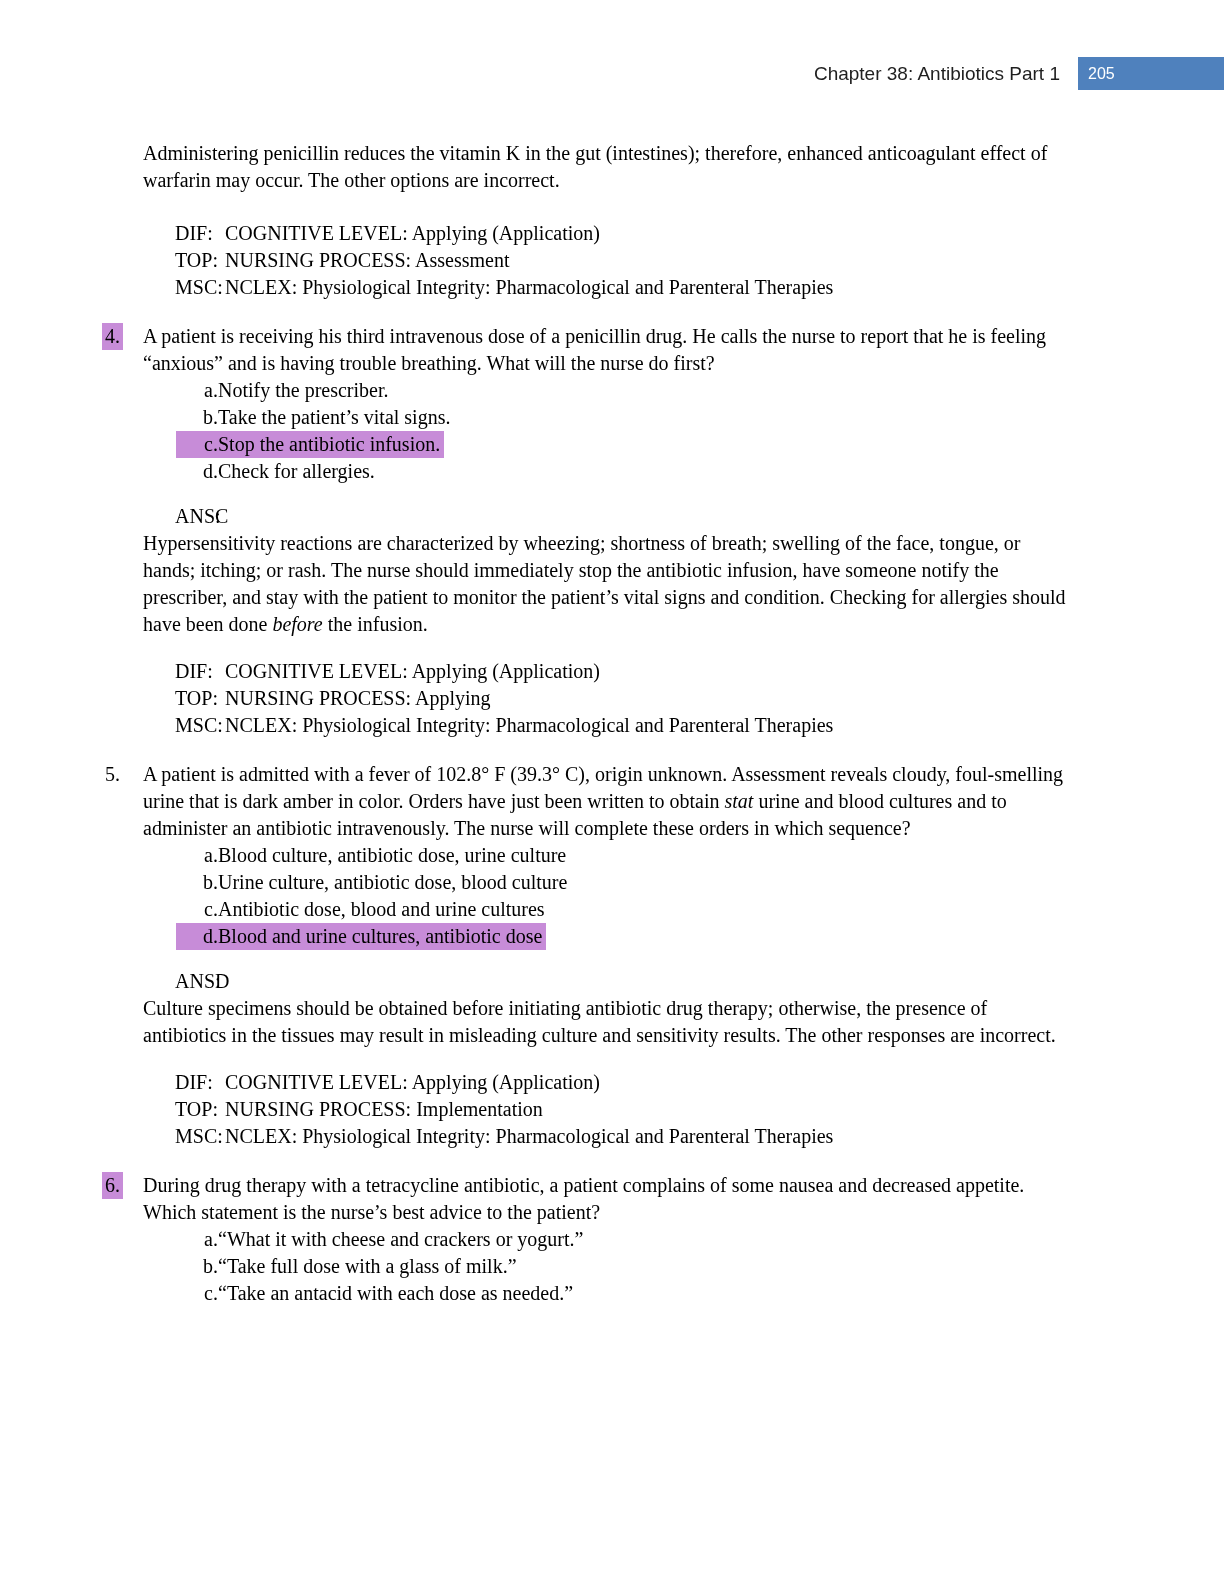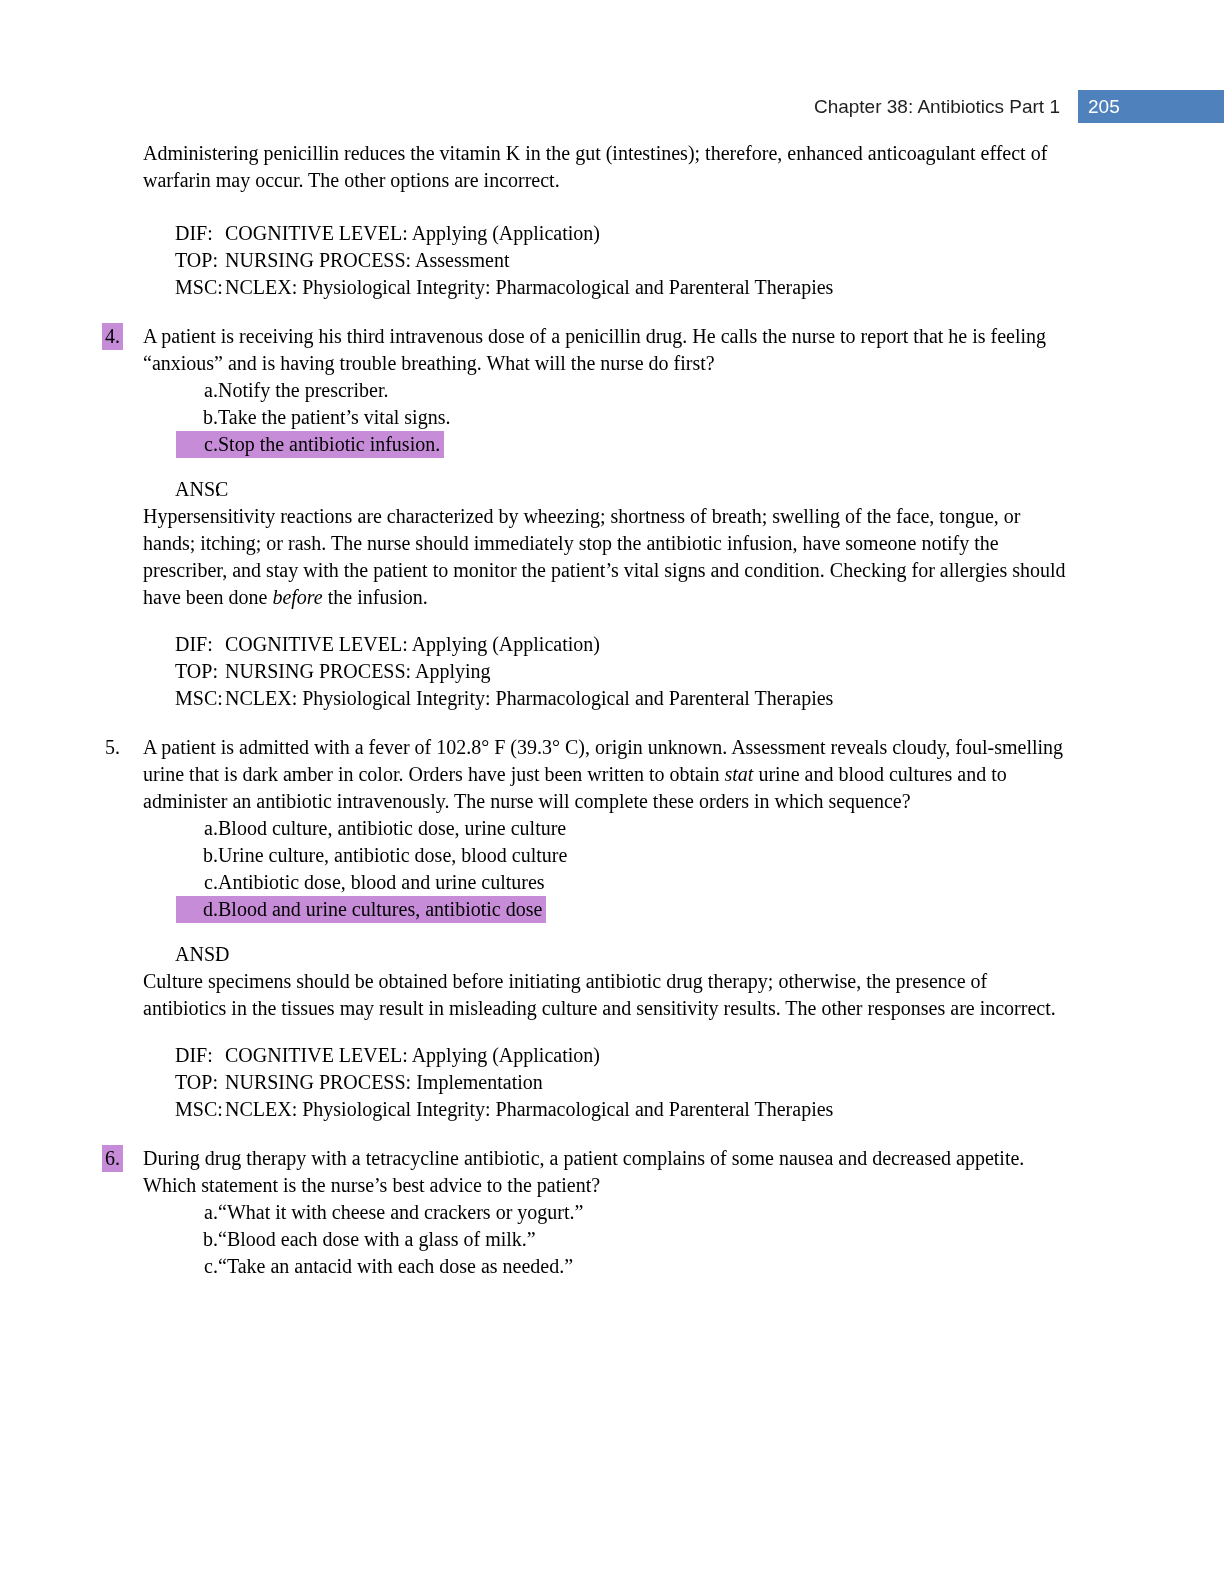--- a/index.html
+++ b/index.html
@@ -5,32 +5,32 @@
   html,body{margin:0;padding:0;background:#ffffff;}
   .page{
     position:relative;
     width:1224px;height:1584px;
     background:#ffffff;
     font-family:"Liberation Serif",serif;
     font-size:20px;line-height:27px;color:#000;
     overflow:hidden;
   }
   
-  .hdr{position:absolute;top:57px;left:0;right:0;height:33px;margin-top:33px;}
+  .hdr{position:absolute;top:57px;left:0;right:0;height:33px;}
   .hdr-title{
     position:absolute;right:164px;top:0;height:33px;
     display:flex;align-items:center;
     font-family:"Liberation Sans",sans-serif;
     font-size:19px;color:#1f1f1f;white-space:nowrap;
   }
   .hdr-badge{
     position:absolute;right:0;top:0;width:146px;height:33px;
     background:var(--badge_bg,#4F81BD);
     color:var(--badge_text,#fff);
-    font-family:"Liberation Sans",sans-serif;font-size:19px;
+    font-family:"Liberation Sans",sans-serif;font-size:16px;
     display:flex;align-items:center;padding-left:10px;box-sizing:border-box;
   }
   
   .main{position:absolute;left:143px;top:140px;width:925px;}
   .hl{background:var(--highlight,#C78CD8);}
   .meta{margin-top:26px;}
   .meta-after-answer{margin-top:20px;}
   .meta-row{white-space:nowrap;}
   .meta-label{display:inline-block;width:50px;margin-left:32px;}
   .question{margin-top:22px;position:relative;}
@@ -63,20 +63,21 @@
       <div class="meta-row"><span class="meta-label">MSC:</span><span>NCLEX: Physiological Integrity: Pharmacological and Parenteral Therapies</span></div>
     </div>
 
     <div class="question">
       <span class="q-num hl">4.</span>
       <div class="q-stem"><span>A patient is receiving his third intravenous dose of a penicillin drug. He calls the nurse to report that he is feeling “anxious” and is having trouble breathing. What will the nurse do first?</span><i></i><span></span></div>
       <div class="options">
         <div class="opt"><span class="opt-inner"><span class="opt-letter">a.</span><span>Notify the prescriber.</span></span></div>
         <div class="opt"><span class="opt-inner"><span class="opt-letter">b.</span><span>Take the patient’s vital signs.</span></span></div>
         <div class="opt"><span class="opt-inner hl"><span class="opt-letter">c.</span><span>Stop the antibiotic infusion.</span></span></div>
+        <div class="opt"><span class="opt-inner"><span class="opt-letter">d.</span><span>Check for allergies.</span></span></div>
       </div>
       <div class="answer">
         <div class="ans-line"><span class="meta-label">ANS:</span><span>C</span></div>
         <div><span>Hypersensitivity reactions are characterized by wheezing; shortness of breath; swelling of the face, tongue, or hands; itching; or rash. The nurse should immediately stop the antibiotic infusion, have someone notify the prescriber, and stay with the patient to monitor the patient’s vital signs and condition. Checking for allergies should have been done </span><i>before</i><span> the infusion.</span></div>
       </div>
       <div class="meta meta-after-answer">
         <div class="meta-row"><span class="meta-label">DIF:</span><span>COGNITIVE LEVEL: Applying (Application)</span></div>
         <div class="meta-row"><span class="meta-label">TOP:</span><span>NURSING PROCESS: Applying</span></div>
         <div class="meta-row"><span class="meta-label">MSC:</span><span>NCLEX: Physiological Integrity: Pharmacological and Parenteral Therapies</span></div>
       </div>
@@ -100,19 +101,19 @@
         <div class="meta-row"><span class="meta-label">TOP:</span><span>NURSING PROCESS: Implementation</span></div>
         <div class="meta-row"><span class="meta-label">MSC:</span><span>NCLEX: Physiological Integrity: Pharmacological and Parenteral Therapies</span></div>
       </div>
     </div>
 
     <div class="question">
       <span class="q-num hl">6.</span>
       <div class="q-stem"><span>During drug therapy with a tetracycline antibiotic, a patient complains of some nausea and decreased appetite. Which statement is the nurse’s best advice to the patient?</span><i></i><span></span></div>
       <div class="options">
         <div class="opt"><span class="opt-inner"><span class="opt-letter">a.</span><span>“What it with cheese and crackers or yogurt.”</span></span></div>
-        <div class="opt"><span class="opt-inner"><span class="opt-letter">b.</span><span>“Blood each dose with a glass of milk.”</span></span></div>
+        <div class="opt"><span class="opt-inner"><span class="opt-letter">b.</span><span>“Take full dose with a glass of milk.”</span></span></div>
         <div class="opt"><span class="opt-inner"><span class="opt-letter">c.</span><span>“Take an antacid with each dose as needed.”</span></span></div>
       </div>
     </div>
 
   </div>
 </div>
 
 </body></html>

